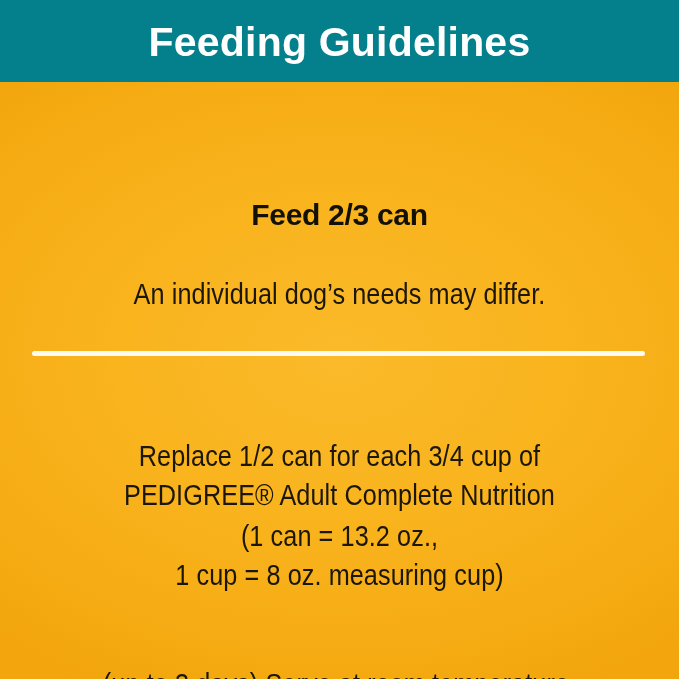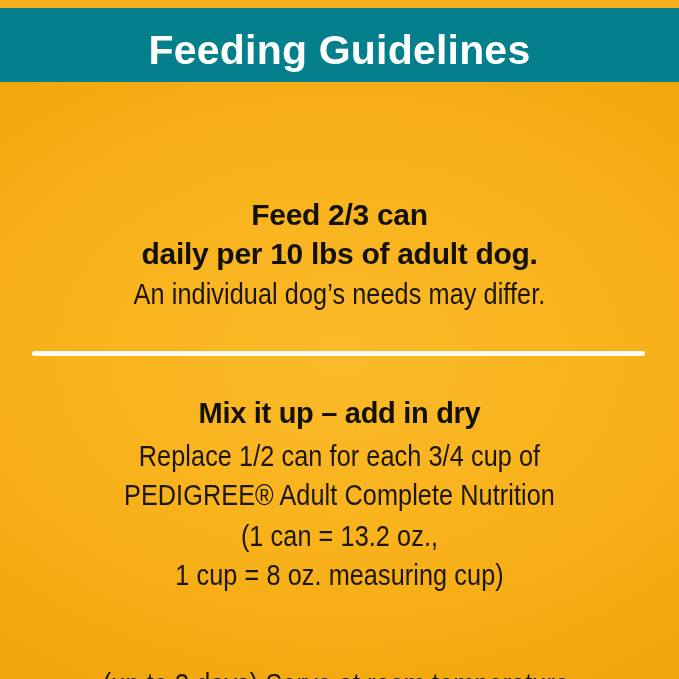--- a/index.html
+++ b/index.html
@@ -14,21 +14,21 @@
     height: 679px;
     overflow: hidden;
     font-family: "Liberation Sans", "DejaVu Sans", sans-serif;
     background: #f8b11c;
   }
 
   
   #header-band {
     position: absolute;
     left: 0;
-    top: 8px;
+    top: 0;
     width: 679px;
     height: 82px;
     background: #03808c;
     box-sizing: border-box;
   }
 
   #header-title {
     position: absolute;
     left: 0;
     top: 0;
@@ -121,27 +121,25 @@
 <div id="panel">
 
   <div id="header-band">
     <div id="header-title">Feeding Guidelines</div>
   </div>
 
   <div id="body-area">
 
     <div class="txt bold-line" id="line-feed">Feed 2/3 can</div>
 
-    <div class="txt bold-line" id="line-daily">daily per 10 lbs of adult dog.</div>
 
     <div class="txt narrow" id="line-individual">An individual dog’s needs may differ.</div>
 
     <div id="divider"></div>
 
-    <div class="txt bold-line" id="line-mix">Mix it up – add in dry</div>
 
     <div class="txt narrow" id="line-replace">Replace 1/2 can for each 3/4 cup of</div>
 
     <div class="txt narrow" id="line-pedigree">PEDIGREE® Adult Complete Nutrition</div>
 
     <div class="txt narrow" id="line-can-oz">(1 can = 13.2 oz.,</div>
 
     <div class="txt narrow" id="line-cup-oz">1 cup = 8 oz. measuring cup)</div>
 
 

